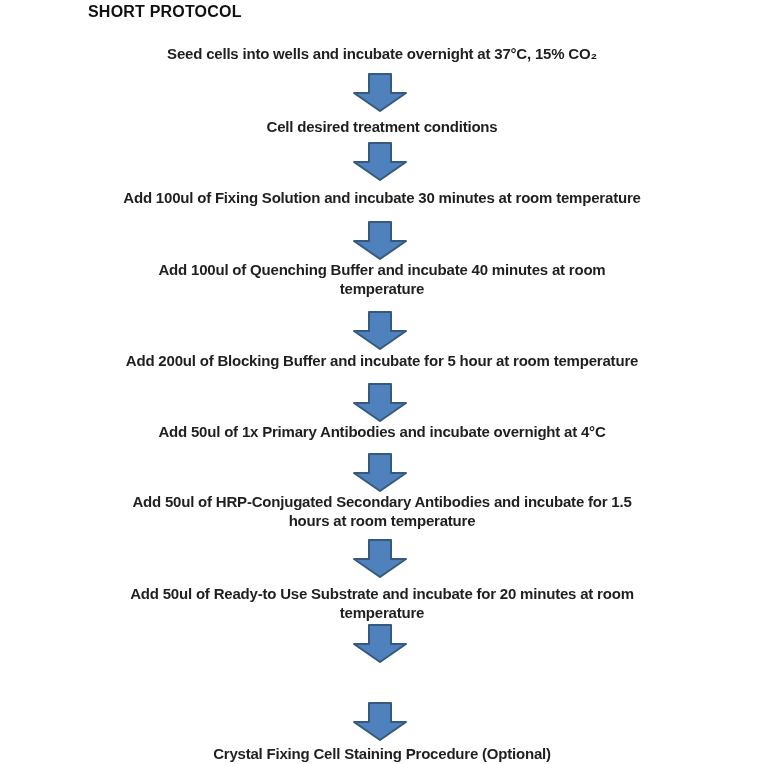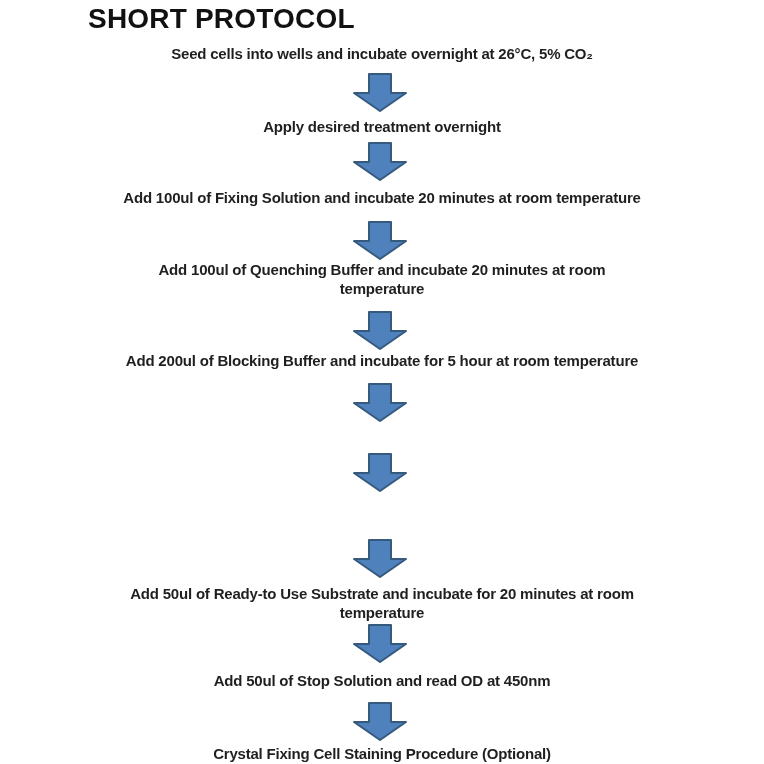--- a/index.html
+++ b/index.html
@@ -12,21 +12,21 @@
     width: 764px;
     height: 764px;
     background: var(--bg, #ffffff);
     overflow: hidden;
     font-family: "Liberation Sans", sans-serif;
   }
   .title {
     position: absolute;
     top: 3px;
     left: 88px;
-    font-size: 28px;
+    font-size: 16px;
     font-weight: bold;
     color: #111111;
     letter-spacing: 0.2px;
     white-space: nowrap;
   }
   .step {
     position: absolute;
     left: 0;
     width: 764px;
     text-align: center;
@@ -50,82 +50,86 @@
   }
 </style>
 </head>
 <body>
 
 <div class="canvas">
 
   <div class="title">SHORT PROTOCOL</div>
 
   <div class="step" style="top:44px">
-    <div>Seed cells into wells and incubate overnight at 26°C, 5% CO₂</div>
+    <div>Seed cells into wells and incubate overnight at 37°C, 15% CO₂</div>
   </div>
 
   <svg class="arrow" style="top:73px" viewBox="0 0 56 40">
     <polygon points="17,1 39,1 39,20 54,20 28,38 2,20 17,20"></polygon>
   </svg>
 
   <div class="step" style="top:117px">
-    <div>Apply desired treatment overnight</div>
+    <div>Cell desired treatment conditions</div>
   </div>
 
   <svg class="arrow" style="top:142px" viewBox="0 0 56 40">
     <polygon points="17,1 39,1 39,20 54,20 28,38 2,20 17,20"></polygon>
   </svg>
 
   <div class="step" style="top:188px">
-    <div>Add 100ul of Fixing Solution and incubate 20 minutes at room temperature</div>
+    <div>Add 100ul of Fixing Solution and incubate 30 minutes at room temperature</div>
   </div>
 
   <svg class="arrow" style="top:221px" viewBox="0 0 56 40">
     <polygon points="17,1 39,1 39,20 54,20 28,38 2,20 17,20"></polygon>
   </svg>
 
   <div class="step" style="top:260px">
-    <div>Add 100ul of Quenching Buffer and incubate 20 minutes at room</div>
+    <div>Add 100ul of Quenching Buffer and incubate 40 minutes at room</div>
     <div>temperature</div>
   </div>
 
   <svg class="arrow" style="top:311px" viewBox="0 0 56 40">
     <polygon points="17,1 39,1 39,20 54,20 28,38 2,20 17,20"></polygon>
   </svg>
 
   <div class="step" style="top:351px">
     <div>Add 200ul of Blocking Buffer and incubate for 5 hour at room temperature</div>
   </div>
 
   <svg class="arrow" style="top:383px" viewBox="0 0 56 40">
     <polygon points="17,1 39,1 39,20 54,20 28,38 2,20 17,20"></polygon>
   </svg>
 
+  <div class="step" style="top:422px">
+    <div>Add 50ul of 1x Primary Antibodies and incubate overnight at 4°C</div>
+  </div>
 
   <svg class="arrow" style="top:453px" viewBox="0 0 56 40">
     <polygon points="17,1 39,1 39,20 54,20 28,38 2,20 17,20"></polygon>
   </svg>
 
+  <div class="step" style="top:492px">
+    <div>Add 50ul of HRP-Conjugated Secondary Antibodies and incubate for 1.5</div>
+    <div>hours at room temperature</div>
+  </div>
 
   <svg class="arrow" style="top:539px" viewBox="0 0 56 40">
     <polygon points="17,1 39,1 39,20 54,20 28,38 2,20 17,20"></polygon>
   </svg>
 
   <div class="step" style="top:584px">
     <div>Add 50ul of Ready-to Use Substrate and incubate for 20 minutes at room</div>
     <div>temperature</div>
   </div>
 
   <svg class="arrow" style="top:624px" viewBox="0 0 56 40">
     <polygon points="17,1 39,1 39,20 54,20 28,38 2,20 17,20"></polygon>
   </svg>
 
-  <div class="step" style="top:671px">
-    <div>Add 50ul of Stop Solution and read OD at 450nm</div>
-  </div>
 
   <svg class="arrow" style="top:702px" viewBox="0 0 56 40">
     <polygon points="17,1 39,1 39,20 54,20 28,38 2,20 17,20"></polygon>
   </svg>
 
   <div class="step" style="top:744px">
     <div>Crystal Fixing Cell Staining Procedure (Optional)</div>
   </div>
 
 </div>

